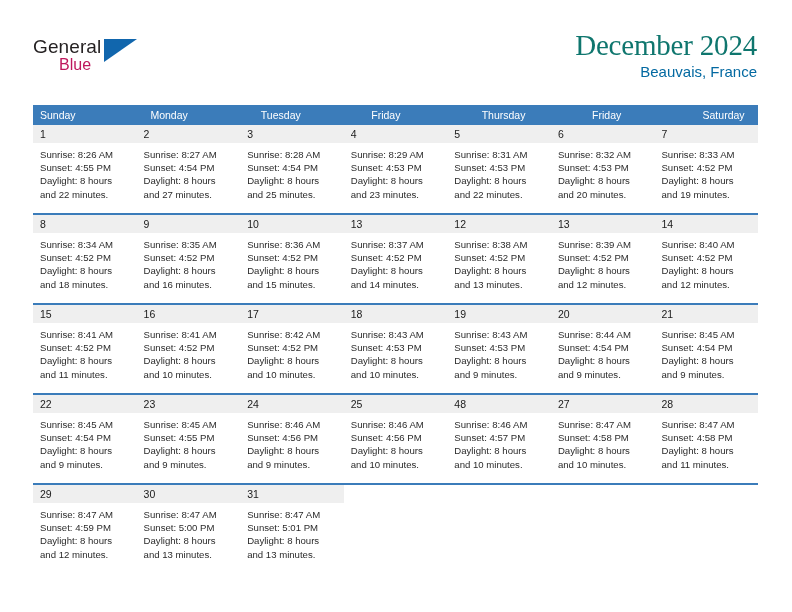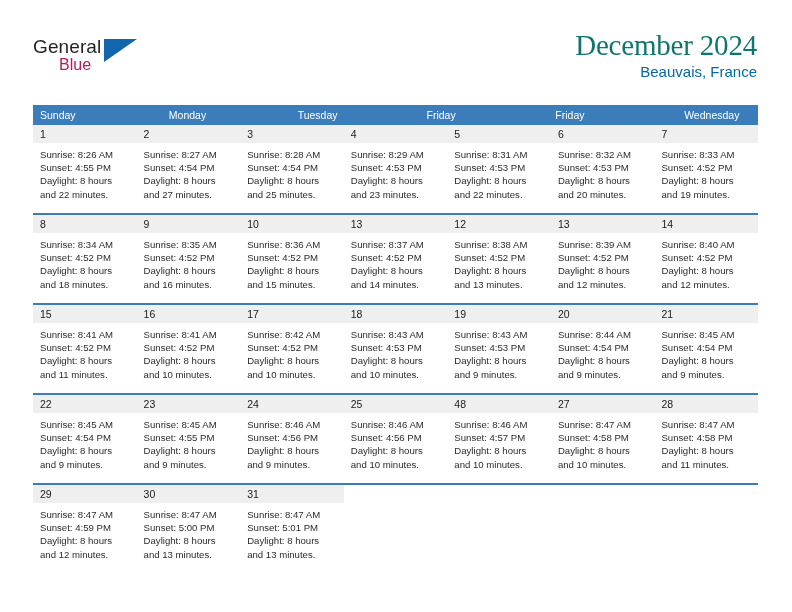--- a/index.html
+++ b/index.html
@@ -176,22 +176,23 @@
     </div>
 
   </div>
 
   <div class="calendar">
     <div class="dow-row" id="dow-row">
         <div class="dow">Sunday</div>
         <div class="dow">Monday</div>
         <div class="dow">Tuesday</div>
         <div class="dow">Friday</div>
+        <div class="dow">Thursday</div>
         <div class="dow">Friday</div>
-        <div class="dow">Wednesday</div>
+        <div class="dow">Saturday</div>
       </div>
     <div id="weeks-container">
         <div class="week">
           <div class="week-cells">
             <div class="cell">
               <div class="cell-num">1</div>
               <div class="cell-body">
                 <div class="cell-line">Sunrise: 8:26 AM</div>
                 <div class="cell-line">Sunset: 4:55 PM</div>
                 <div class="cell-line">Daylight: 8 hours</div>

